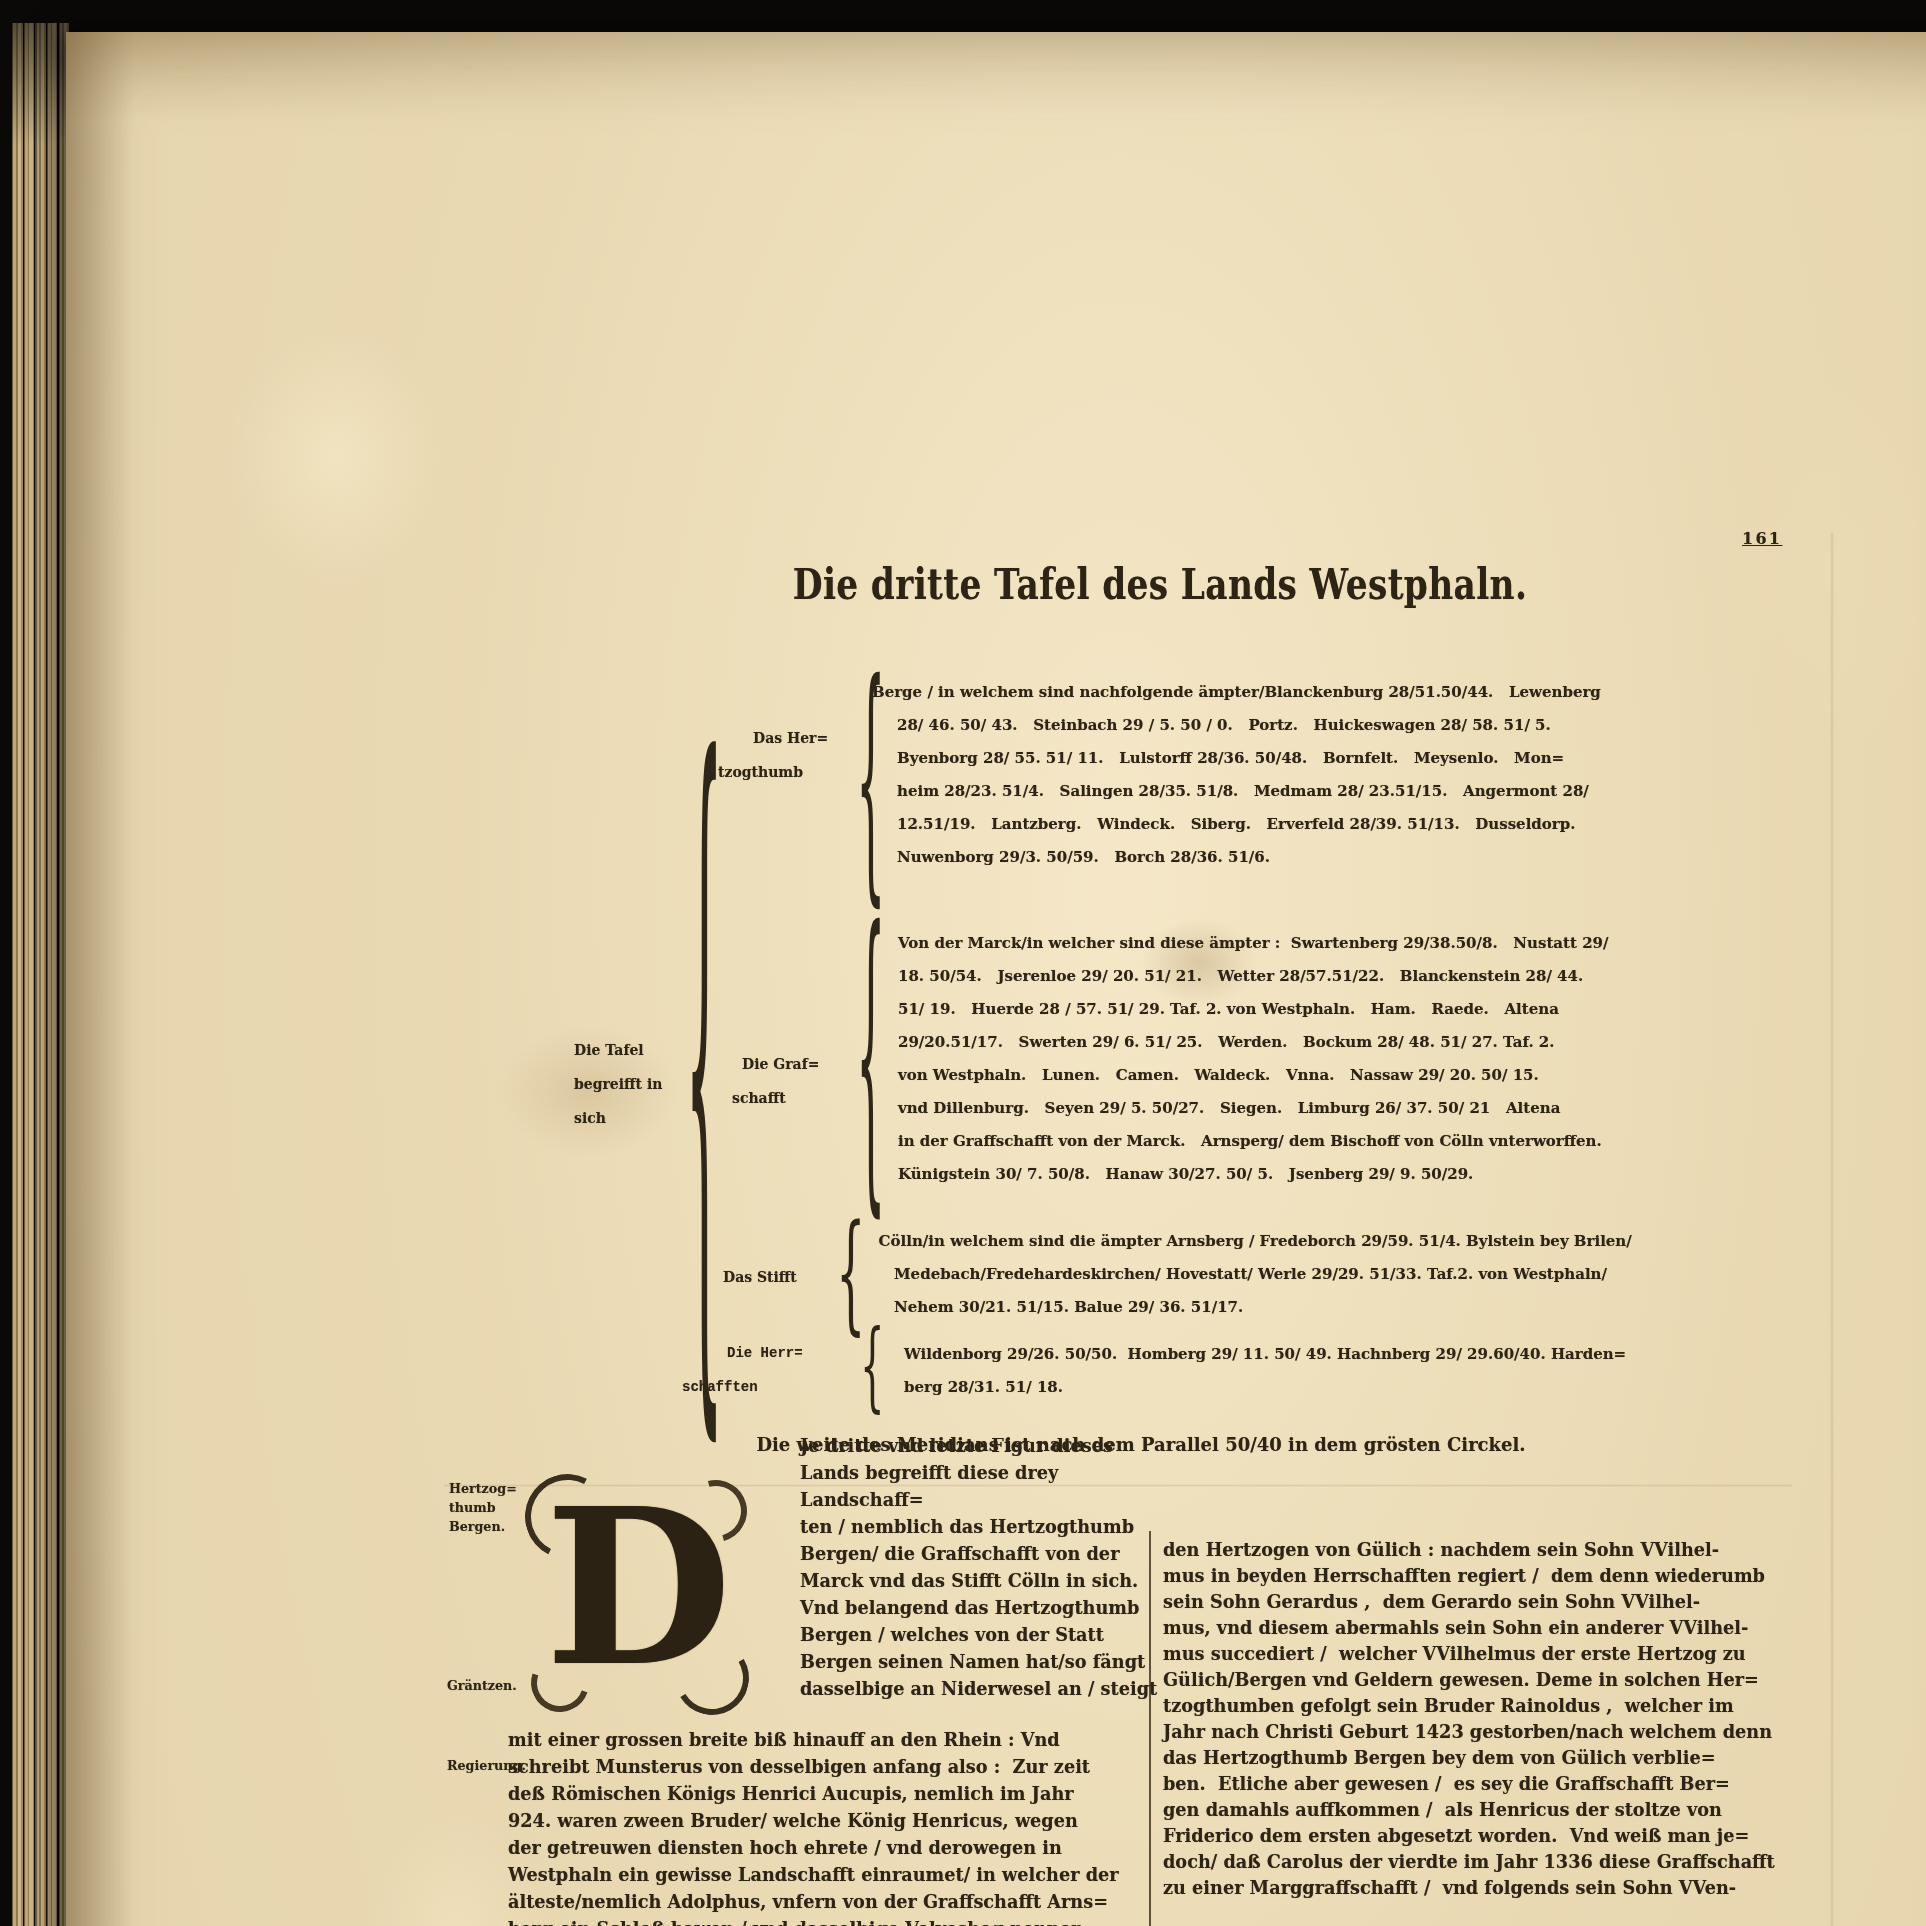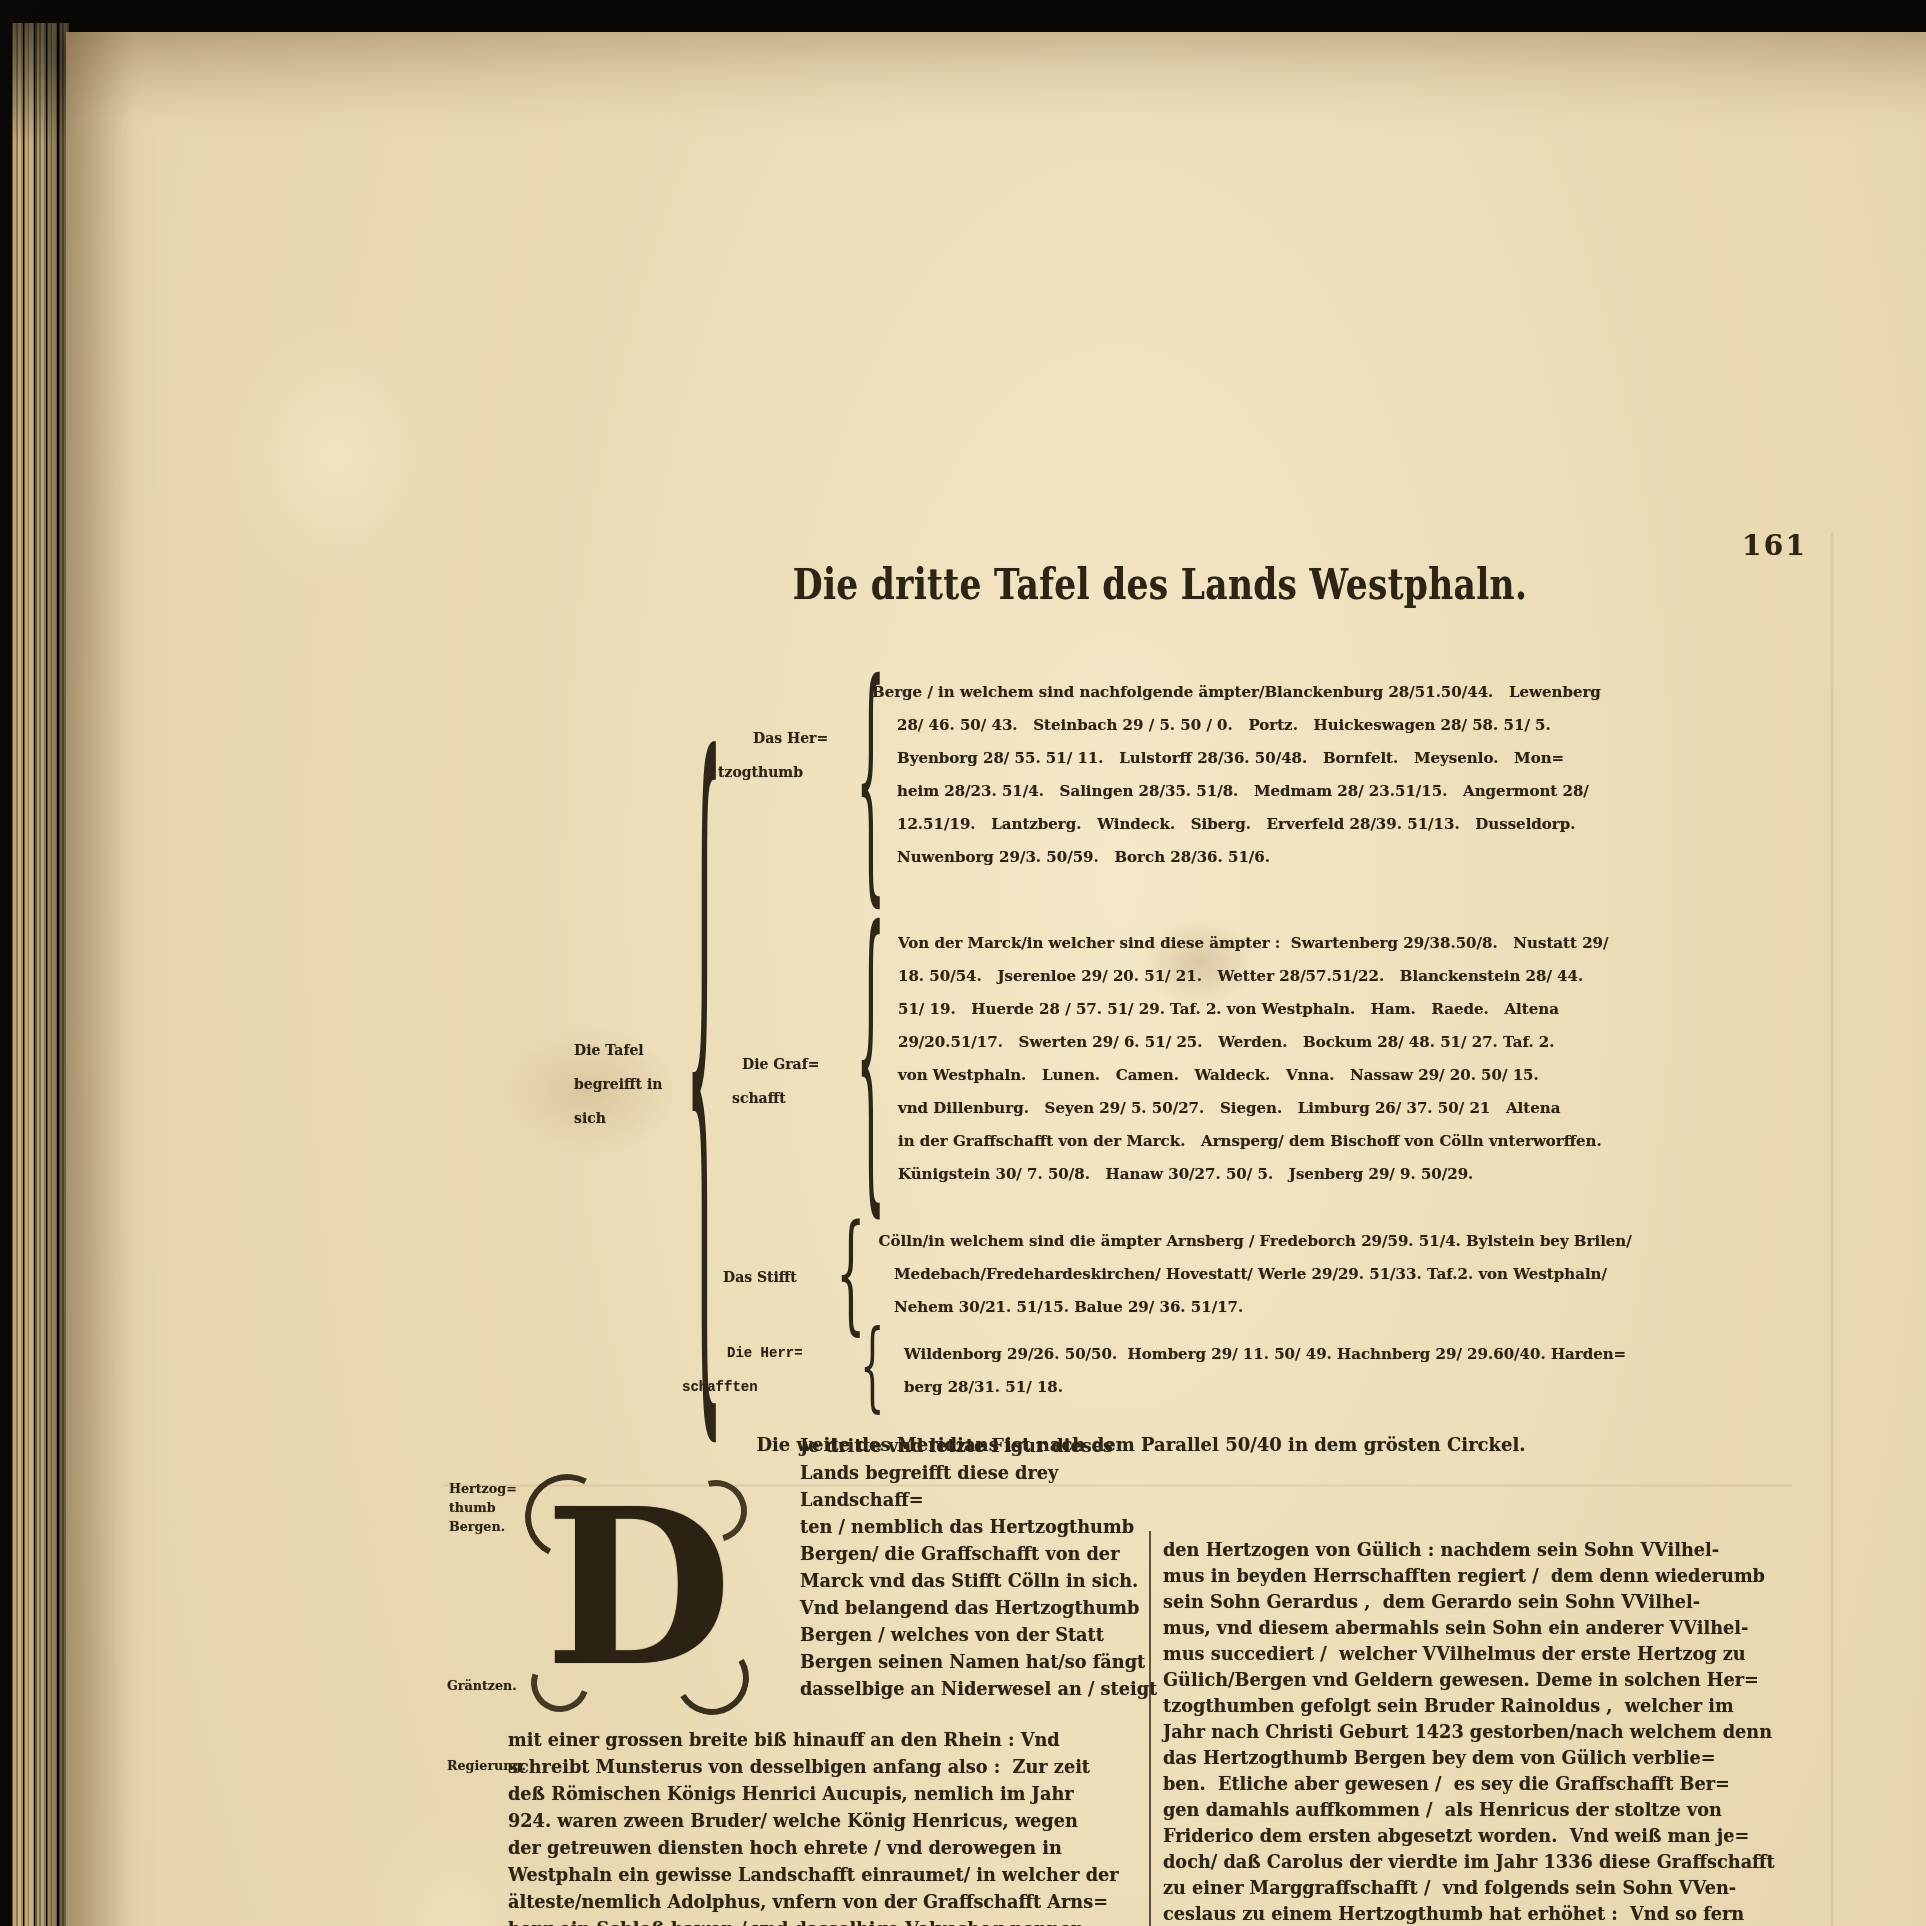--- a/index.html
+++ b/index.html
@@ -19,21 +19,21 @@
       linear-gradient(270deg, rgba(110,86,48,.42) 0%, rgba(110,86,48,0) 3%),
       linear-gradient(0deg, rgba(110,86,48,.30) 0%, rgba(110,86,48,0) 4%),
       linear-gradient(180deg, rgba(120,96,55,.25) 0%, rgba(120,96,55,0) 3%),
       #e6d5ae;
     box-shadow: inset 0 0 85px rgba(118,90,48,.5), -10px 0 27px rgba(0,0,0,.65);}
   .stain{position:absolute;border-radius:50%;pointer-events:none;}
   .crease-v{position:absolute;pointer-events:none;background:linear-gradient(90deg,rgba(0,0,0,0),rgba(110,88,50,.16),rgba(0,0,0,0));}
   .crease-h{position:absolute;pointer-events:none;background:linear-gradient(180deg,rgba(0,0,0,0),rgba(110,88,50,.14),rgba(0,0,0,0));}
 
   .ink{color:#2d2416;text-shadow:0 0 0.8px rgba(70,52,28,.45);}
-  .pageno{position:absolute;left:1676px;top:497px;font-size:28px;letter-spacing:2.3px;font-weight:bold;}
+  .pageno{position:absolute;left:1676px;top:497px;font-size:16px;letter-spacing:2.3px;font-weight:bold;text-decoration:underline;}
   .title{position:absolute;left:1094px;top:527px;font-size:43px;font-weight:bold;white-space:nowrap;
          letter-spacing:0.4px;transform:translateX(-50%) scaleX(.80);transform-origin:center top;}
 
   
   .brace{position:absolute;font-family:"DejaVu Serif",serif;color:#2f261a;transform-origin:top left;line-height:.82;}
   .brace::before{content:"{";}
   .brace.outer {left:619px;top:710px;font-size:116px;transform:scale(.52,6.55);}
   .brace.b-r1  {left:790px;top:640px;font-size:116px;transform:scale(.40,2.22);}
   .brace.b-r2  {left:790px;top:886px;font-size:116px;transform:scale(.40,2.82);}
   .brace.b-r3  {left:770px;top:1186px;font-size:116px;transform:scale(.40,1.12);}
@@ -204,18 +204,17 @@
         <div class="line">mus succediert /  welcher VVilhelmus der erste Hertzog zu</div>
         <div class="line">Gülich/Bergen vnd Geldern gewesen. Deme in solchen Her=</div>
         <div class="line">tzogthumben gefolgt sein Bruder Rainoldus ,  welcher im</div>
         <div class="line">Jahr nach Christi Geburt 1423 gestorben/nach welchem denn</div>
         <div class="line">das Hertzogthumb Bergen bey dem von Gülich verblie=</div>
         <div class="line">ben.  Etliche aber gewesen /  es sey die Graffschafft Ber=</div>
         <div class="line">gen damahls auffkommen /  als Henricus der stoltze von</div>
         <div class="line">Friderico dem ersten abgesetzt worden.  Vnd weiß man je=</div>
         <div class="line">doch/ daß Carolus der vierdte im Jahr 1336 diese Graffschafft</div>
         <div class="line">zu einer Marggraffschafft /  vnd folgends sein Sohn VVen-</div>
-        <div class="line">ceslaus zu einem Hertzogthumb hat erhöhet :  Vnd so fern</div>
       </div>
 
   </div>
 </div>
 
 
 </body></html>

